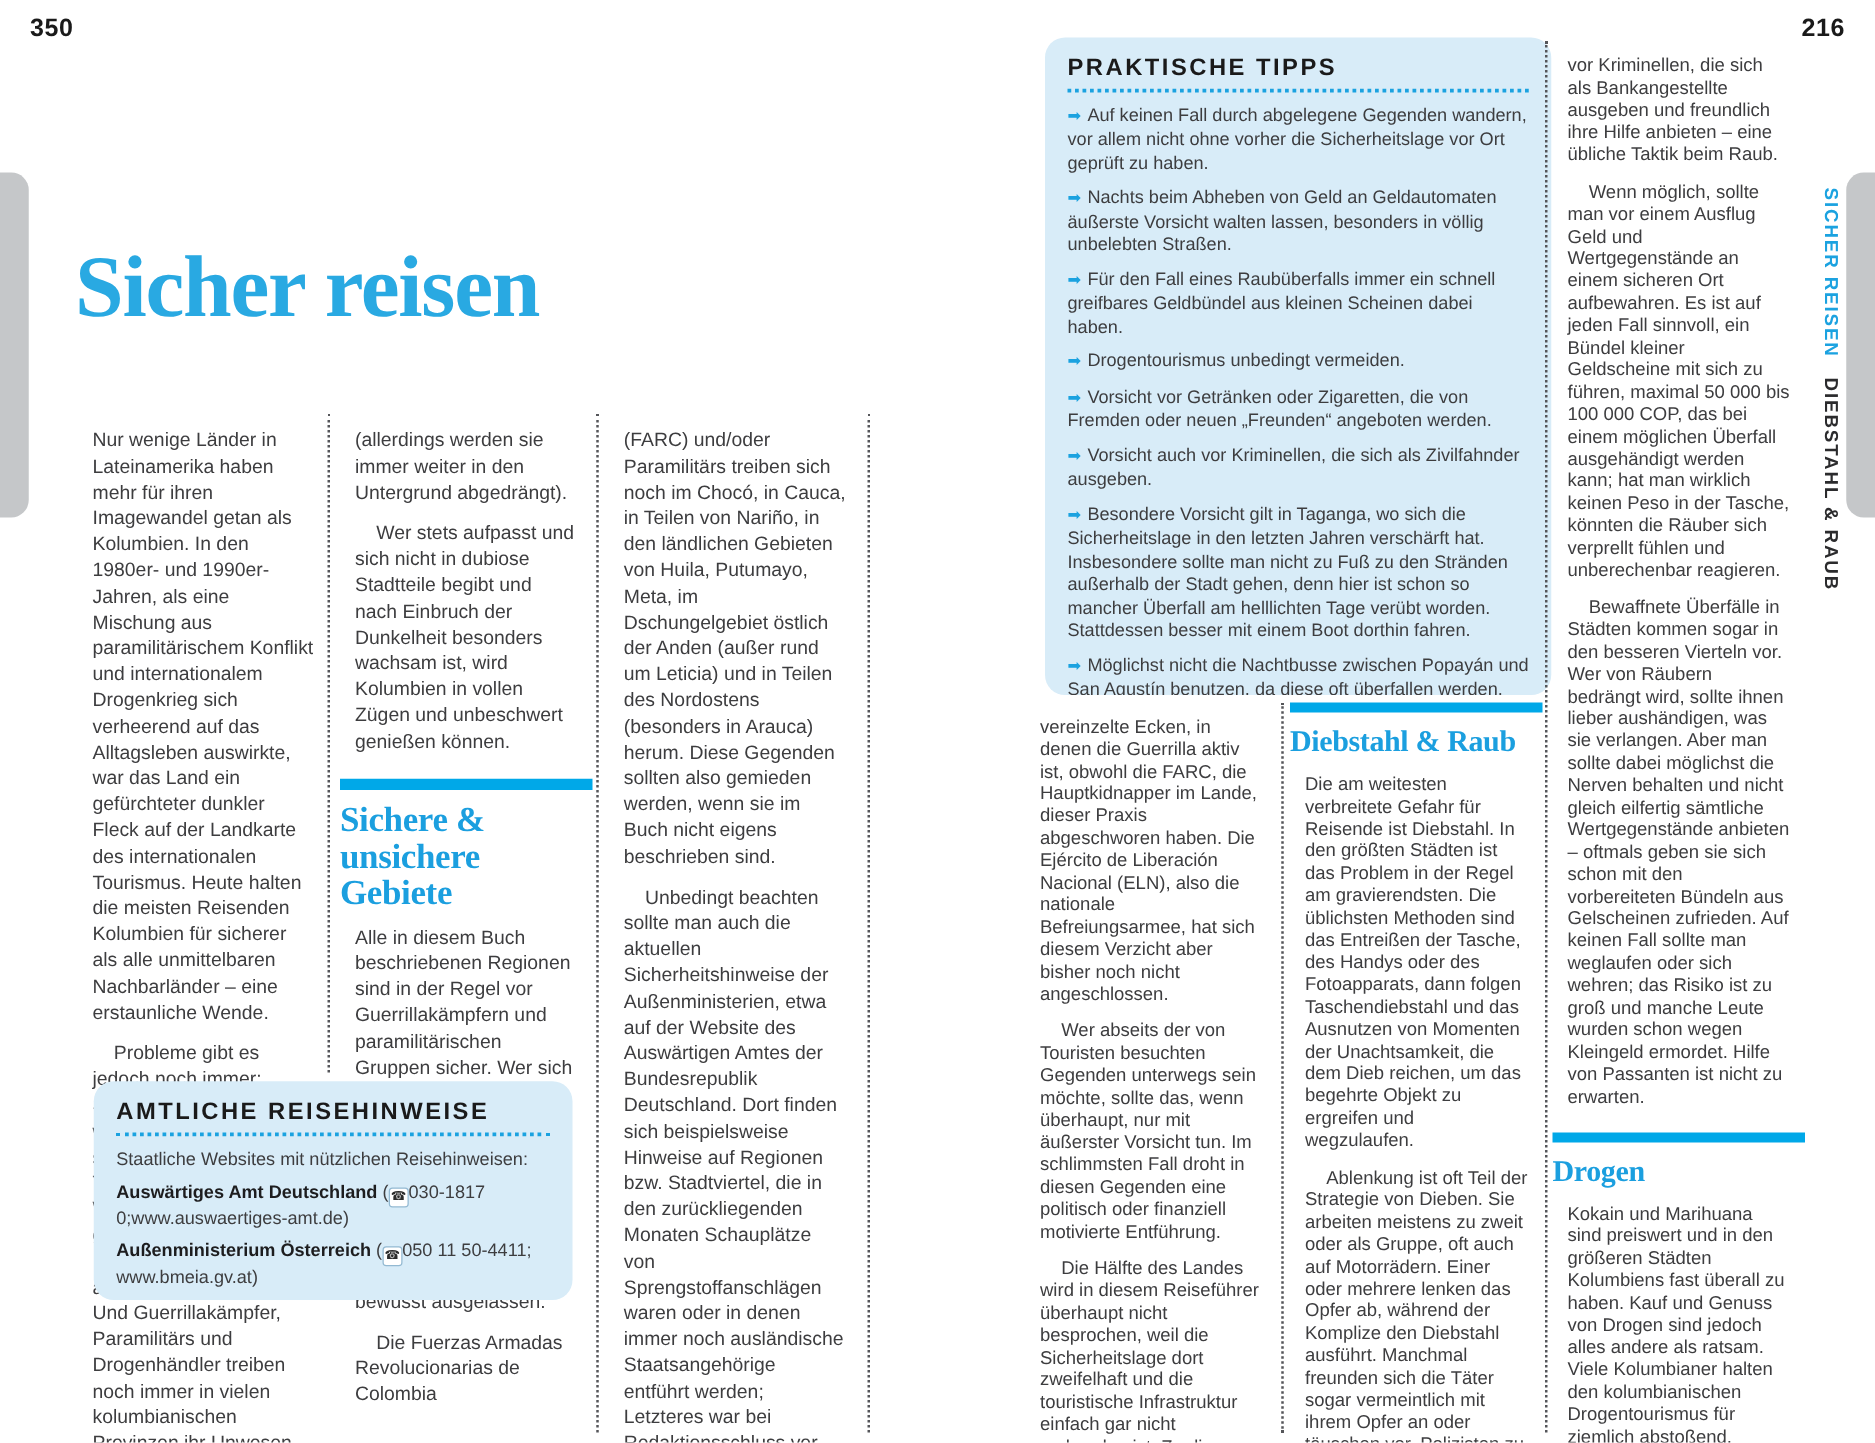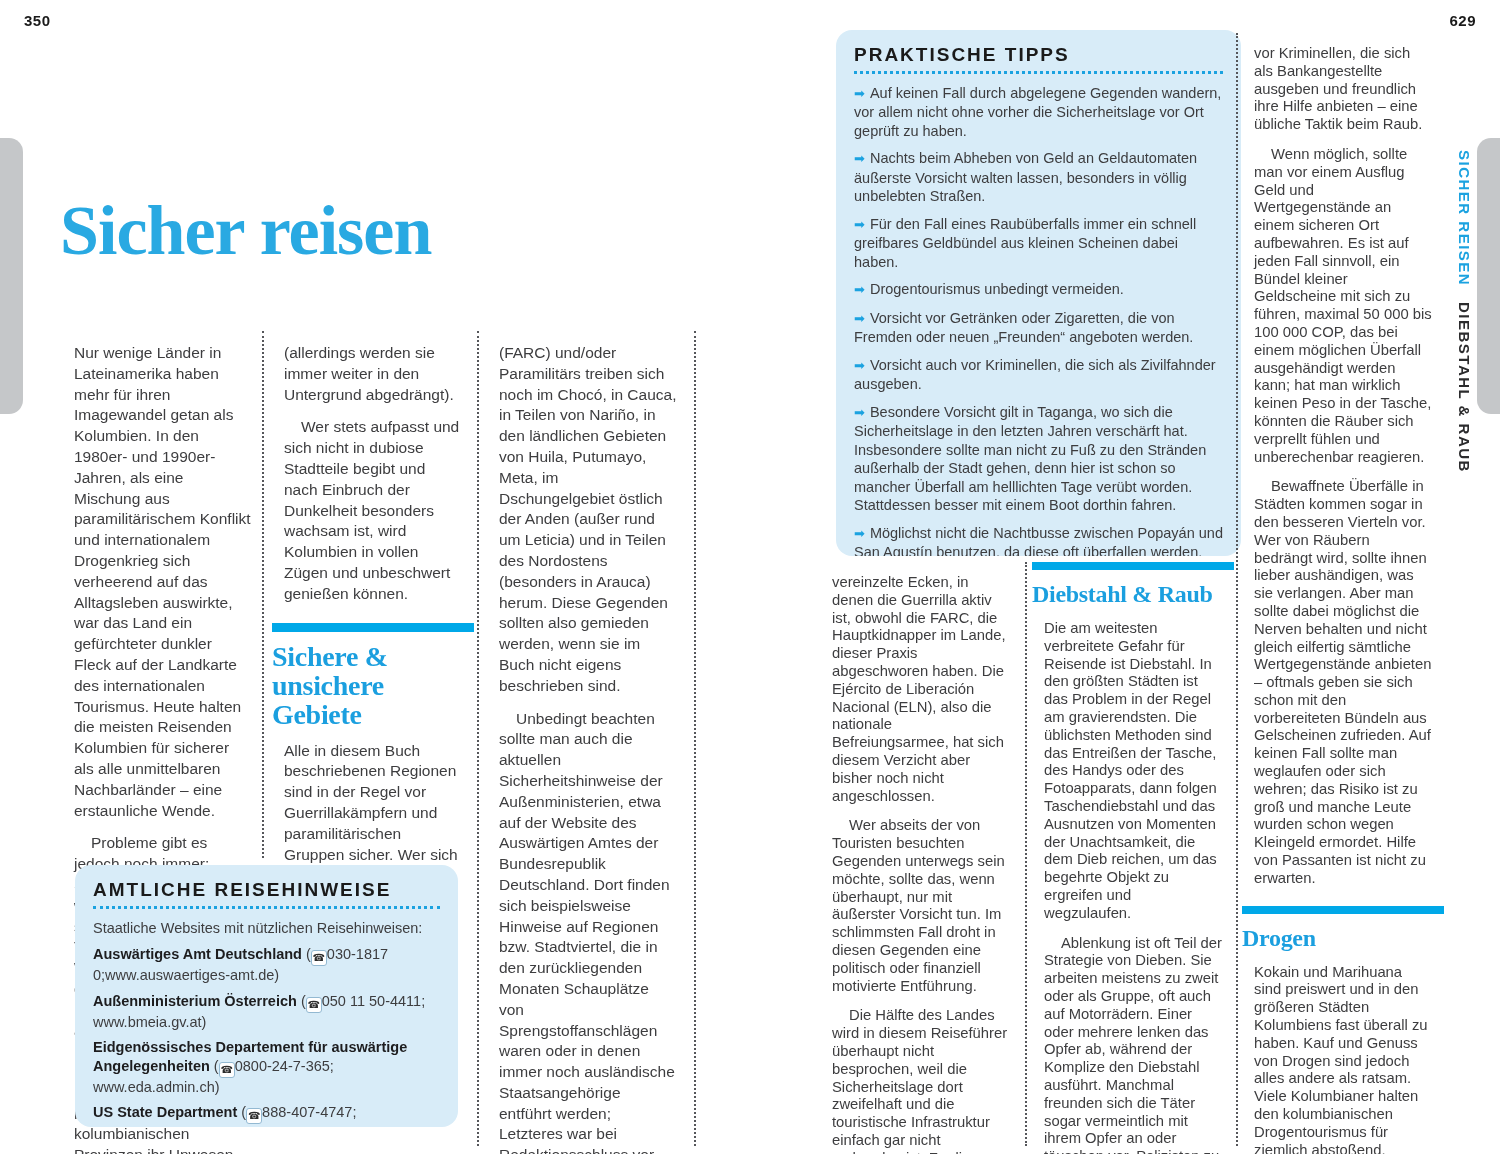--- a/index.html
+++ b/index.html
@@ -6,21 +6,21 @@
   body{
     position:relative;
     width:1500px;height:1154px;
     background:#ffffff;
     font-family:"Liberation Sans","DejaVu Sans",sans-serif;
     color:#3d3d3f;
     overflow:hidden;
   }
   .pageno{
     position:absolute;top:12px;
-    font-size:15px;font-weight:bold;color:#1a1a1a;letter-spacing:.5px;
+    font-size:20px;font-weight:bold;color:#1a1a1a;letter-spacing:.5px;
   }
   .pageno.left{left:24px;}
   .pageno.right{right:24px;text-align:right;}
 
   .side-tab{
     position:absolute;top:138px;width:23px;height:276px;background:#c5c7c9;
   }
   .side-tab.left{left:0;border-radius:0 14px 14px 0;}
   .side-tab.right{right:0;border-radius:14px 0 0 14px;}
 
@@ -89,21 +89,21 @@
     font-weight:bold;font-size:15px;letter-spacing:1.5px;
     white-space:nowrap;
   }
   .vertical-label .chapter{color:#1ba2e0;}
   .vertical-label .sect{color:#2b2b2d;margin-top:10px;}
 </style>
 </head>
 <body>
 
 <div class="pageno left">350</div>
-<div class="pageno right">629</div>
+<div class="pageno right">216</div>
 
 <div class="side-tab left"></div>
 <div class="side-tab right"></div>
 
 <h1 class="chapter-title">Sicher reisen</h1>
 
 <div class="lp">
 
   <div class="col" style="left:62px;top:331px;">
     <p>Nur wenige Länder in Lateinamerika haben mehr für ihren Imagewandel getan als Kolumbien. In den 1980er- und 1990er-Jahren, als eine Mischung aus paramilitärischem Konflikt und internationalem Drogenkrieg sich verheerend auf das Alltagsleben auswirkte, war das Land ein gefürchteter dunkler Fleck auf der Landkarte des internationalen Tourismus. Heute halten die meisten Reisenden Kolumbien für sicherer als alle unmittelbaren Nachbarländer – eine erstaunliche Wende.</p>
@@ -125,21 +125,21 @@
   <div class="col" style="left:487px;top:331px;">
     <p>(FARC) und/oder Paramilitärs treiben sich noch im Chocó, in Cauca, in Teilen von Nariño, in den ländlichen Gebieten von Huila, Putumayo, Meta, im Dschungelgebiet östlich der Anden (außer rund um Leticia) und in Teilen des Nordostens (besonders in Arauca) herum. Diese Gegenden sollten also gemieden werden, wenn sie im Buch nicht eigens beschrieben sind.</p>
     <p class="indent">Unbedingt beachten sollte man auch die aktuellen Sicherheitshinweise der Außenministerien, etwa auf der Website des Auswärtigen Amtes der Bundesrepublik Deutschland. Dort finden sich beispielsweise Hinweise auf Regionen bzw. Stadtviertel, die in den zurückliegenden Monaten Schauplätze von Sprengstoffanschlägen waren oder in denen immer noch ausländische Staatsangehörige entführt werden; Letzteres war bei Redaktionsschluss vor allem im Grenzgebiet zu Venezuela der Fall. Nach Zwischenfällen auf beiden Seiten hat die FARC überdies im Mai 2015 die einseitig erklärte Waffenruhe beendet; ob dieser Schritt die Sicherheitslage wieder verändert, bleibt abzuwarten.</p>
 
   </div>
 
   <div class="sep" style="left:262px;top:331px;height:527px;"></div>
   <div class="sep" style="left:477px;top:331px;height:815px;"></div>
   <div class="sep" style="left:694px;top:331px;height:815px;"></div>
 
-  <div class="infobox" style="left:75px;top:865px;width:383px;height:262px;">
+  <div class="infobox" style="left:75px;top:865px;width:383px;height:175px;">
     <div class="box-title">AMTLICHE REISEHINWEISE</div>
     <div class="dotted-rule"></div>
     <p class="advice-intro">Staatliche Websites mit nützlichen Reisehinweisen:</p>
     <p class="advice-entry">
       <span class="entry-name">Auswärtiges Amt Deutschland</span>
       <span class="paren-group"><span class="phone-icon">☎</span><span>030-1817 0;www.auswaertiges-amt.de</span></span>
     </p>
     <p class="advice-entry">
       <span class="entry-name">Außenministerium Österreich</span>
       <span class="paren-group"><span class="phone-icon">☎</span><span>050 11 50-4411; www.bmeia.gv.at</span></span>

